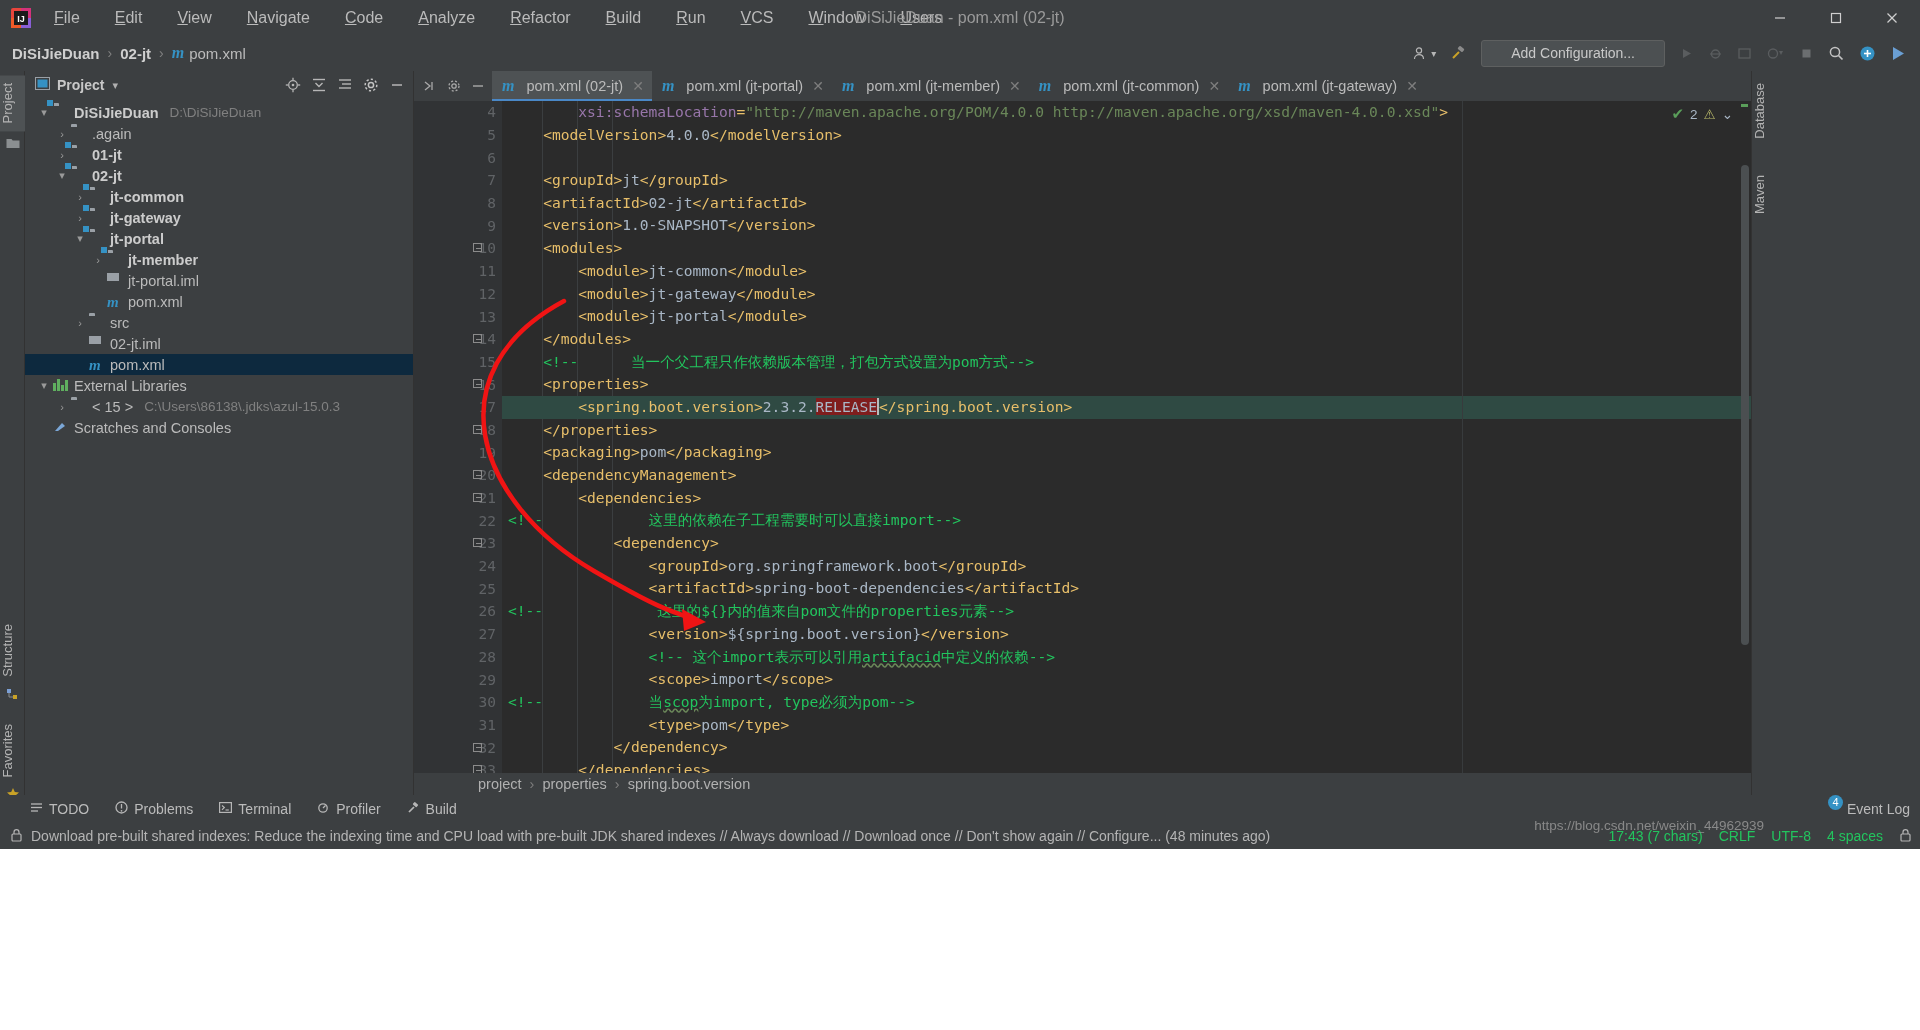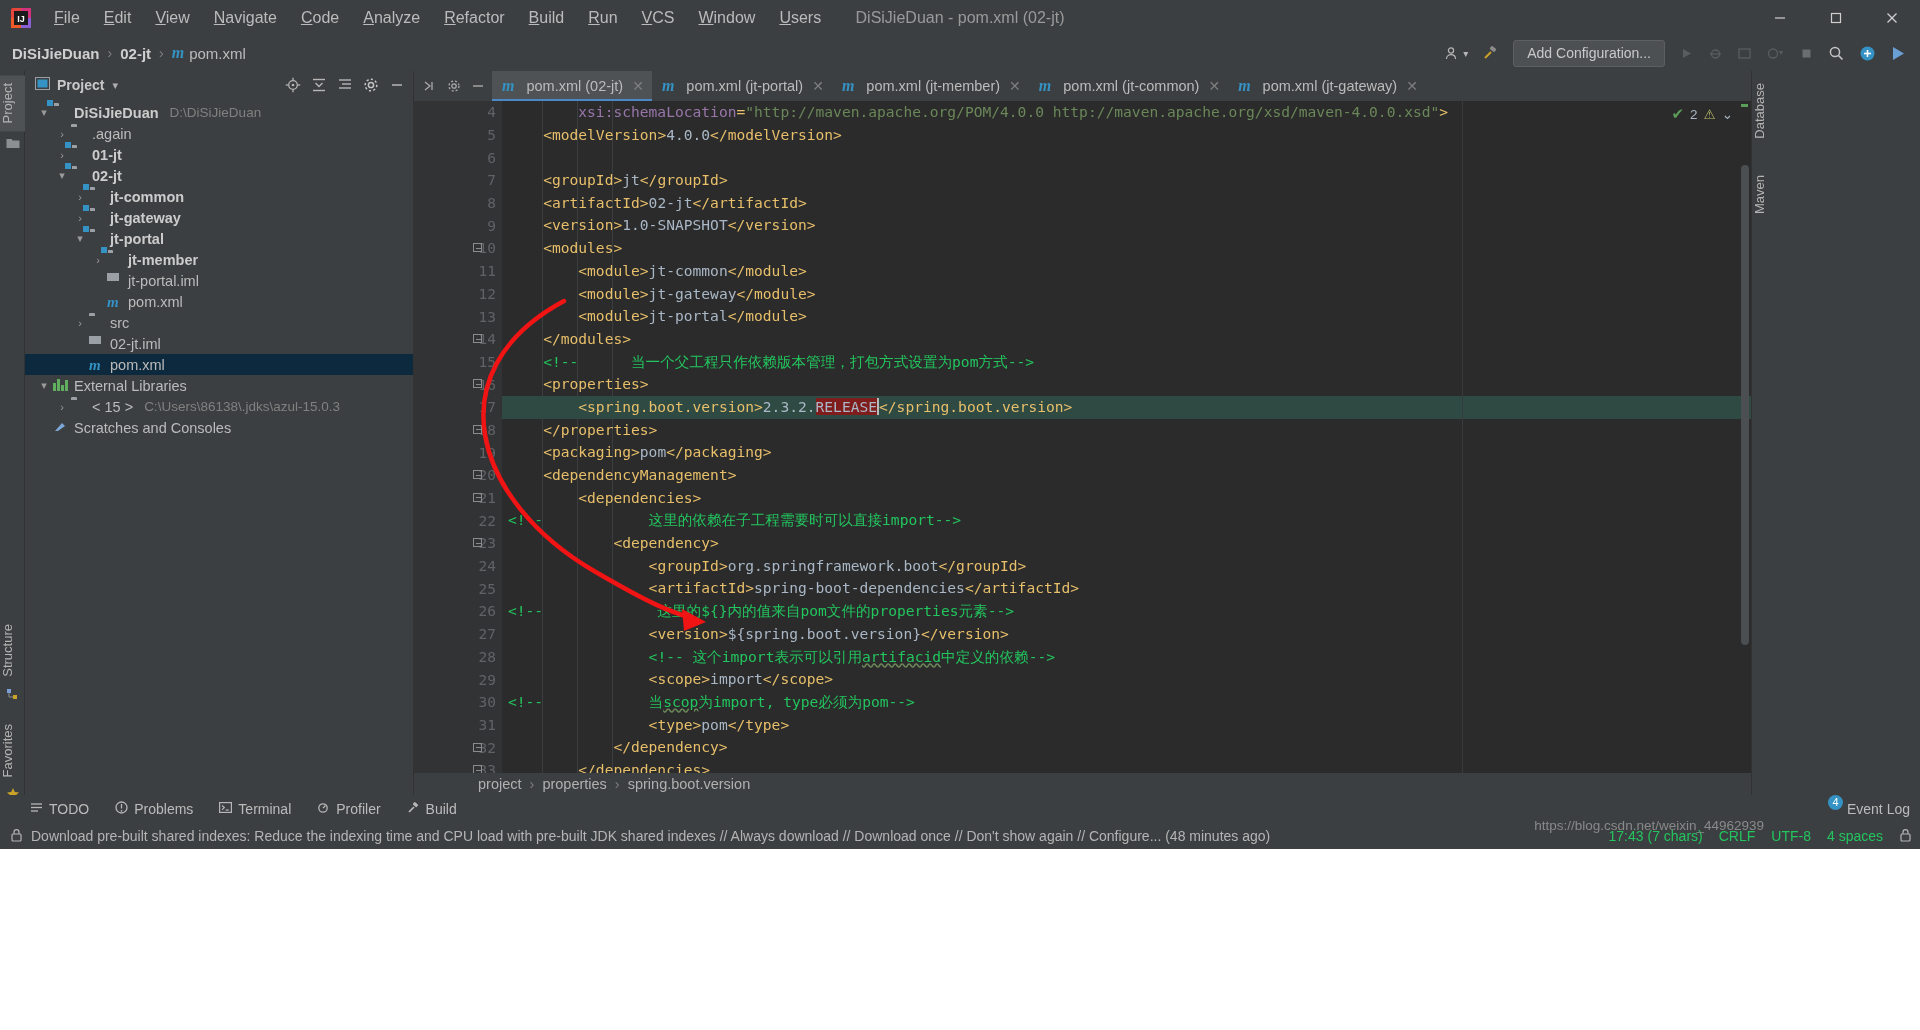--- a/index.html
+++ b/index.html
@@ -11,21 +11,21 @@
     -webkit-font-smoothing: antialiased;
   }
   .app { position: relative; width: 1776px; height: 1030px; background: #3c3f41; }
 
   
   .titlebar {
     position: absolute; left: 0; top: 0; width: 1920px; height: 35px;
     background: #3c3f41; display: flex; align-items: center;
   }
   .ij-logo { width: 22px; height: 22px; margin-left: 10px; margin-right: 10px; flex: none; position: relative; }
-  .menu-items { display: flex; align-items: flex-start; gap: 0px; }
+  .menu-items { display: flex; align-items: flex-start; gap: 11px; }
   .menu-item {
     color: #bbbbbb; font-size: 16px; padding: 4px 12px; line-height: 20px;
     font-family: "Liberation Sans", sans-serif; white-space: nowrap;
   }
   .menu-item:first-letter { text-decoration: underline; }
   .win-title {
     position: absolute; left: 0; top: 0; width: 1920px; height: 35px;
     display: flex; align-items: center; justify-content: center;
     color: #9a9a9a; font-size: 16px; pointer-events: none;
   }
@@ -42,21 +42,21 @@
   .crumb-sep { color: #808080; margin: 0 8px; font-size: 14px; }
   .m-icon {
     color: #3592c4; font-style: italic; font-weight: bold; font-size: 16px;
     font-family: "Liberation Serif", serif; margin-right: 5px;
   }
   .navbar-right { position: absolute; right: 0; top: 0; height: 36px; display: flex; align-items: center; gap: 4px; padding-right: 8px; }
   .nb-btn { display: flex; align-items: center; justify-content: center; height: 26px; color: #b6b6b6; font-size: 14px; padding: 0 5px; }
   .add-config {
     border: 1px solid #5e6060; border-radius: 3px; background: #4c5052;
     color: #c9c9c9; font-size: 14px; height: 27px; display: flex; align-items: center;
-    padding: 0 13px; margin: 0 5px;
+    padding: 0 29px; margin: 0 5px;
   }
   .dim { color: #6e7173; }
 
   
   .left-strip {
     position: absolute; left: 0; top: 71px; width: 25px; height: 724px;
     background: #3c3f41; border-right: 1px solid #323232;
   }
   .vtab {
     writing-mode: vertical-rl; transform: rotate(180deg);

